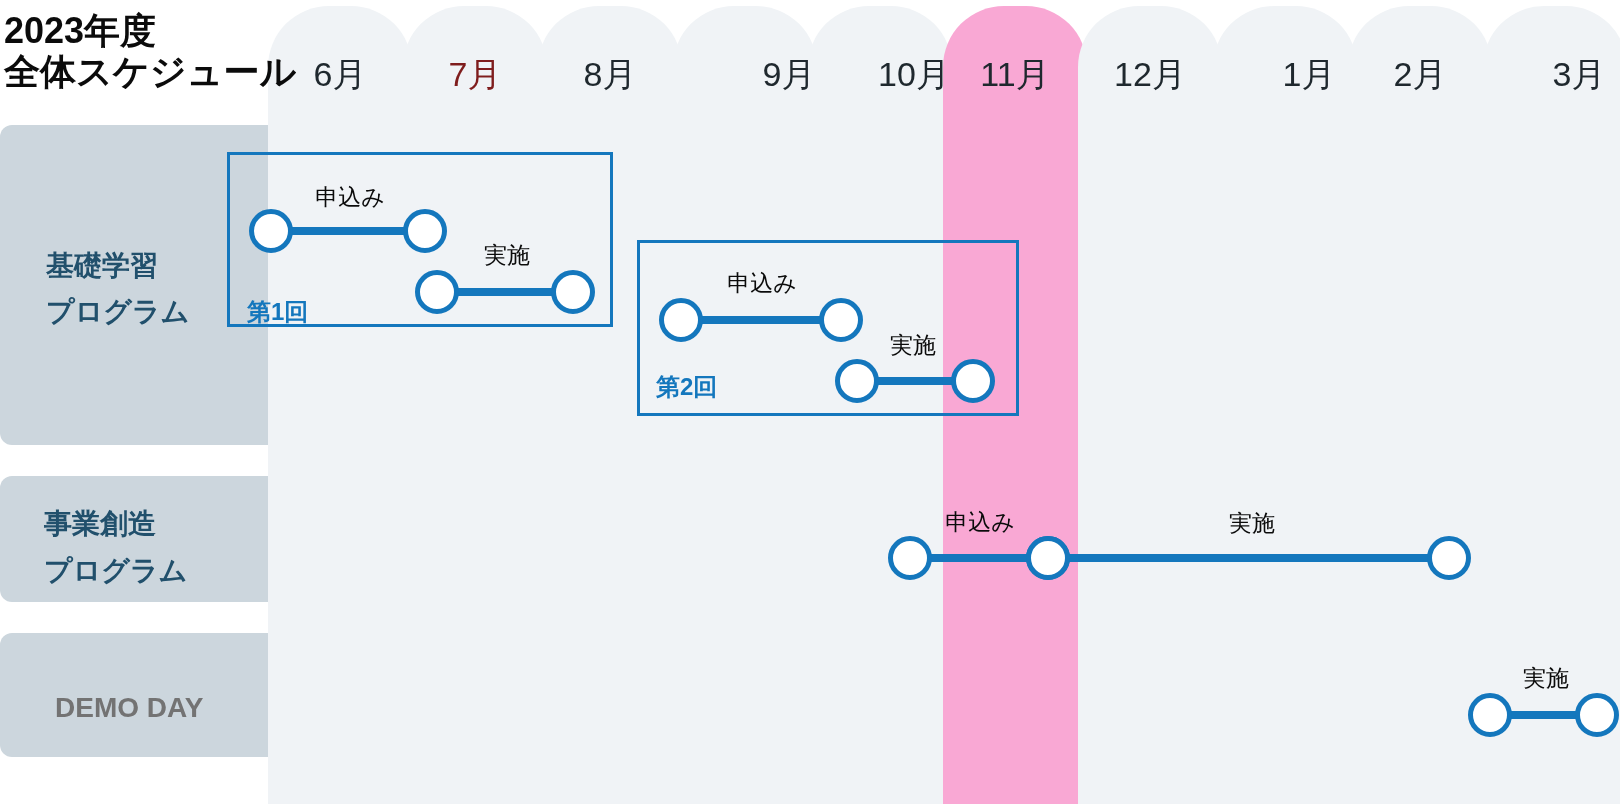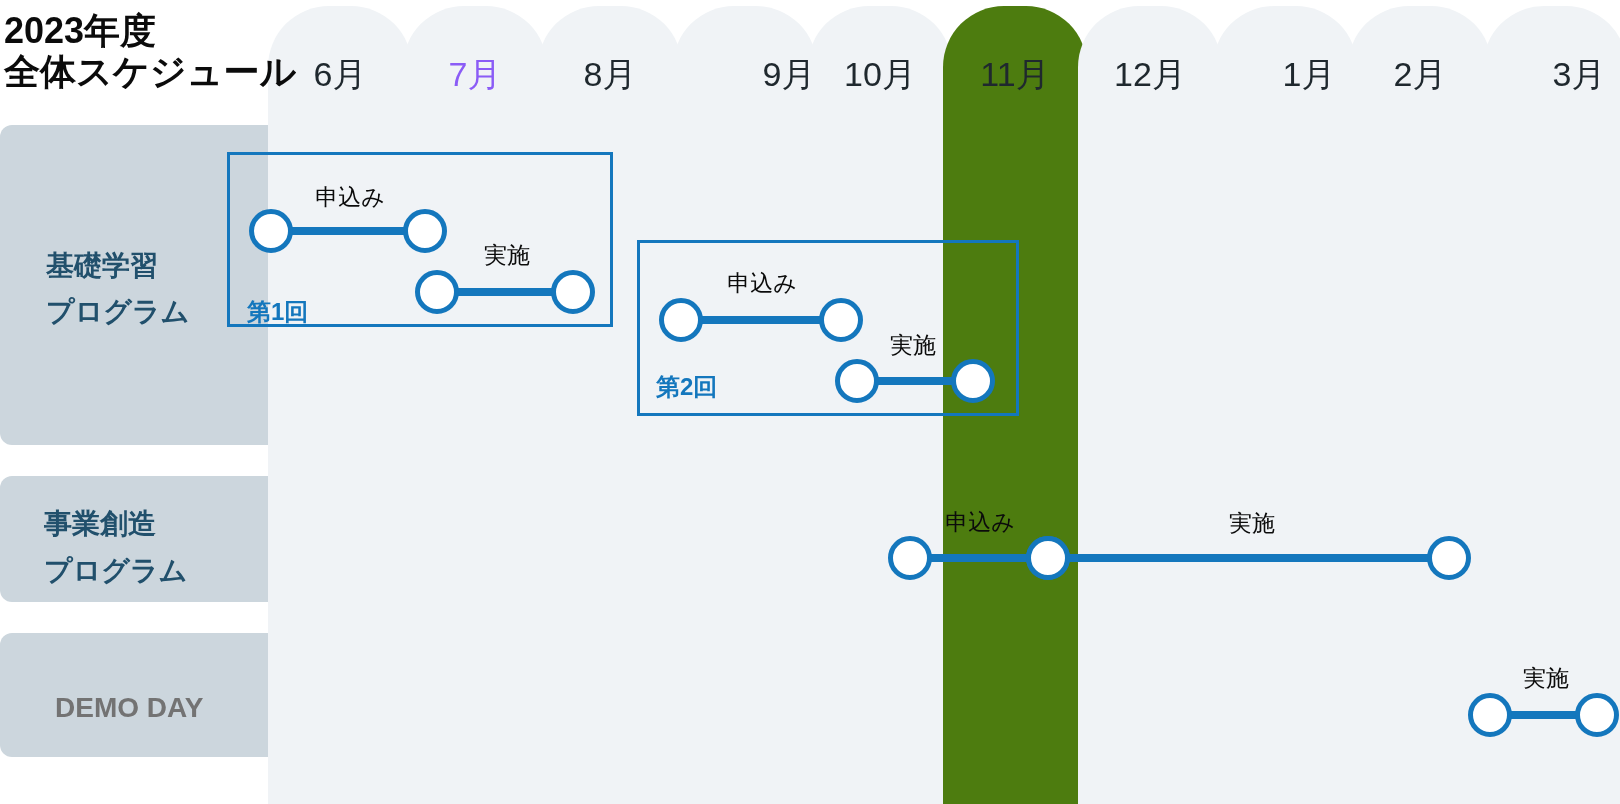--- a/index.html
+++ b/index.html
@@ -33,32 +33,32 @@
     <div>全体スケジュール</div>
   </div>
   <div id="built">
       <div class="band" style="top: 125px; height: 320px; background: rgb(204, 214, 221);"></div>
       <div class="band" style="top: 476px; height: 126px; background: rgb(204, 214, 221);"></div>
       <div class="band" style="top: 633px; height: 124px; background: rgb(204, 214, 221);"></div>
       <div class="col" style="left: 268px; background: rgb(240, 243, 246);">
         <div class="col-label" style="color: rgb(31, 40, 46);">6月</div>
       </div>
       <div class="col" style="left: 403px; background: rgb(240, 243, 246);">
-        <div class="col-label" style="color: #8b5cf6;">7月</div>
+        <div class="col-label" style="color: #7f1d1d;">7月</div>
       </div>
       <div class="col" style="left: 538px; background: rgb(240, 243, 246);">
         <div class="col-label" style="color: rgb(31, 40, 46);">8月</div>
       </div>
       <div class="col" style="left: 673px; background: rgb(240, 243, 246);">
         <div class="col-label" style="color: rgb(31, 40, 46); padding-left: 44px;">9月</div>
       </div>
       <div class="col" style="left: 808px; background: rgb(240, 243, 246);">
-        <div class="col-label" style="color: rgb(31, 40, 46);">10月</div>
+        <div class="col-label" style="color: rgb(31, 40, 46); margin-left: 34px;">10月</div>
       </div>
-      <div class="col" style="left: 943px; background: #4d7c0f;">
+      <div class="col" style="left: 943px; background: #f9a8d4;">
         <div class="col-label" style="color: rgb(31, 40, 46);">11月</div>
       </div>
       <div class="col" style="left: 1078px; background: rgb(240, 243, 246);">
         <div class="col-label" style="color: rgb(31, 40, 46);">12月</div>
       </div>
       <div class="col" style="left: 1213px; background: rgb(240, 243, 246);">
         <div class="col-label" style="color: rgb(31, 40, 46); padding-left: 24px;">1月</div>
       </div>
       <div class="col" style="left: 1348px; background: rgb(240, 243, 246);">
         <div class="col-label" style="color: rgb(31, 40, 46);">2月</div>

